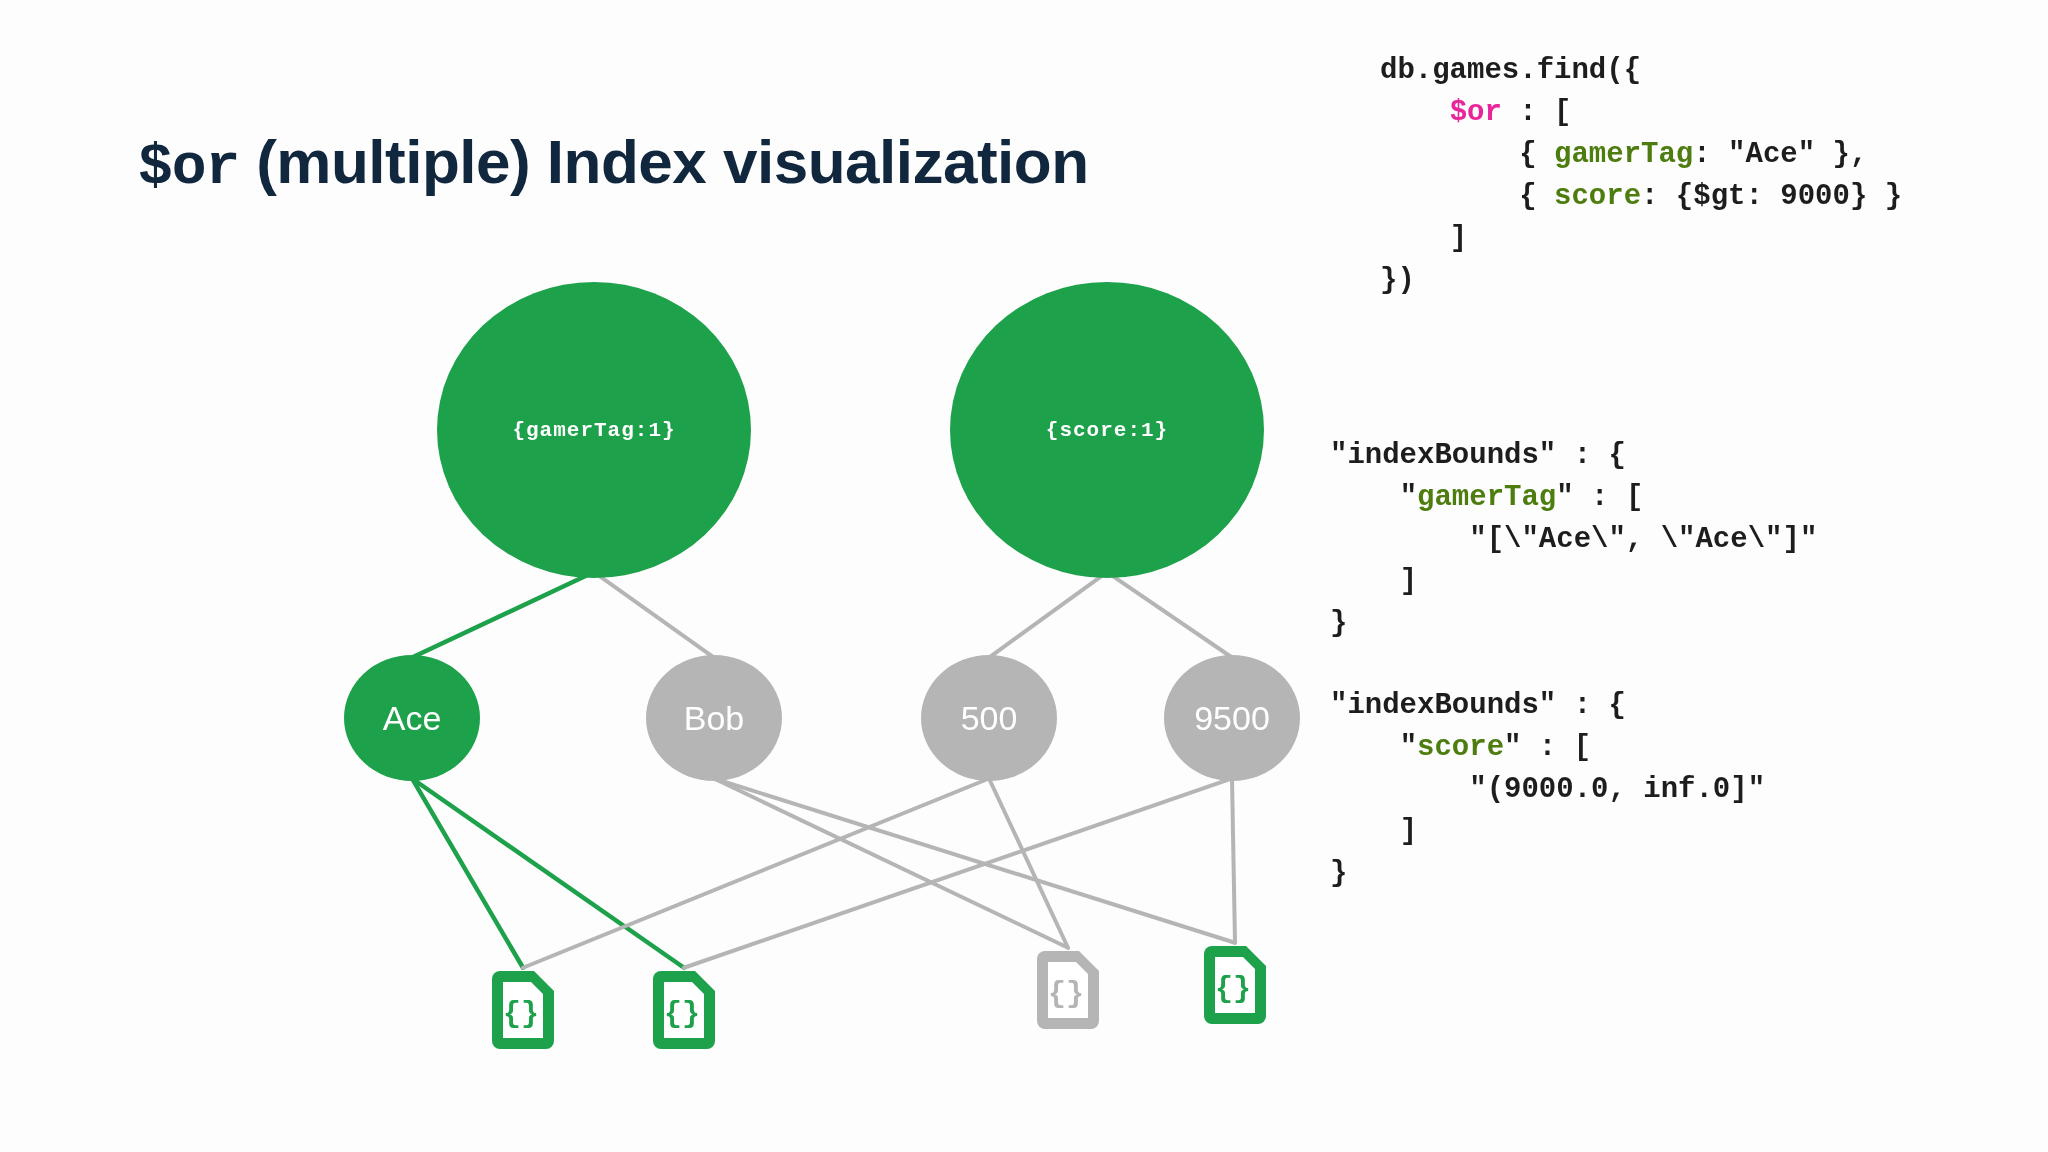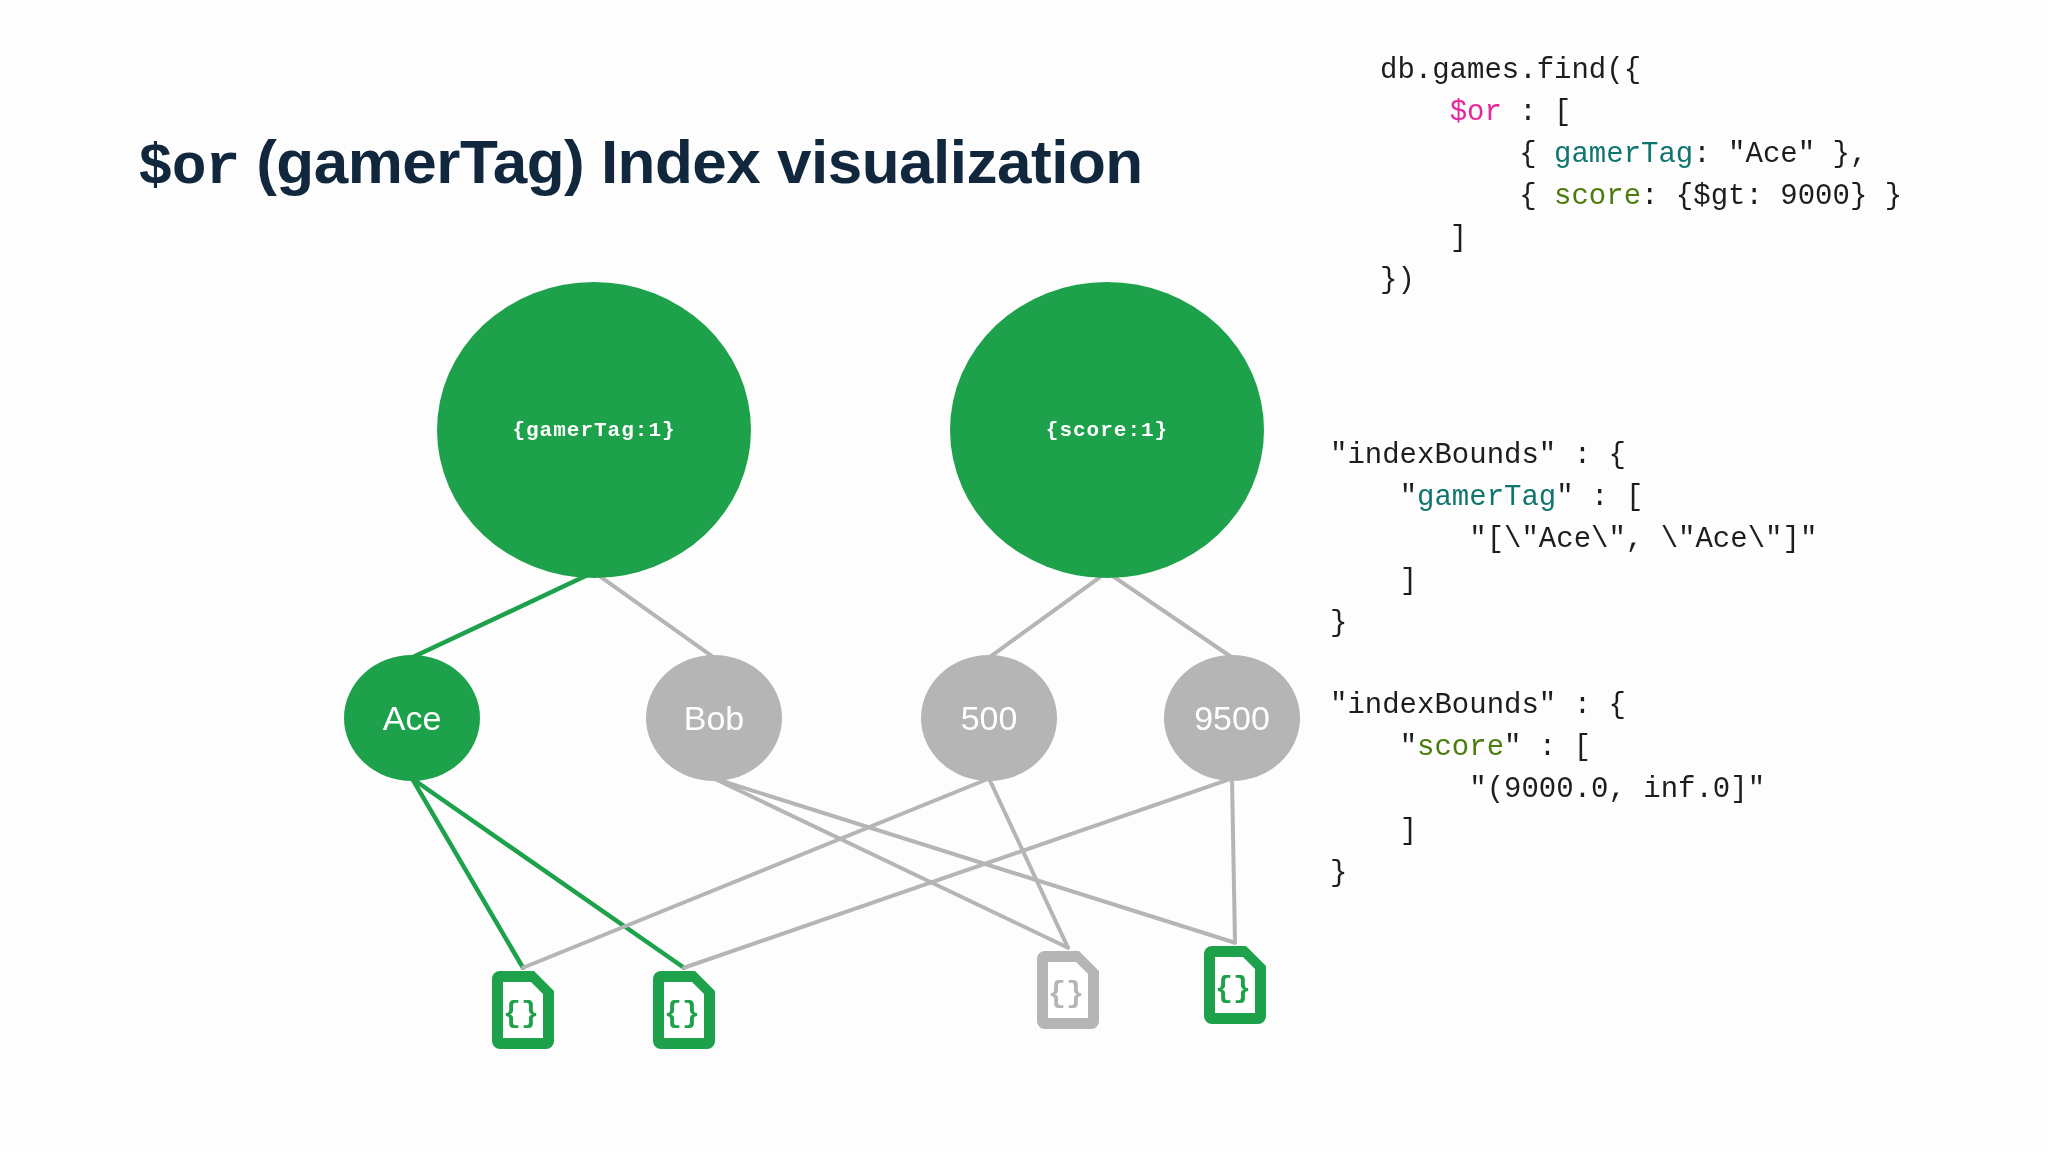--- a/index.html
+++ b/index.html
@@ -31,33 +31,33 @@
   #slide-title .mono-token {
     font-family: "Liberation Mono", "DejaVu Sans Mono", monospace;
     font-size: 58px;
     letter-spacing: -1px;
   }
 
   
   .code-panel {
     position: absolute;
     font-family: "Liberation Mono", "DejaVu Sans Mono", monospace;
-    font-weight: normal;
+    font-weight: bold;
     font-size: 29px;
     line-height: 42px;
     color: #1d1d1d;
     white-space: pre;
   }
   #query-panel  { left: 1380px; top: 50px; }
   #bounds-panel-1 { left: 1330px; top: 435px; }
   #bounds-panel-2 { left: 1330px; top: 685px; }
 
   .code-line { white-space: pre; }
   .tok-or    { color: #E8269A; }
-  .tok-field-green { color: #0f766e; }
+  .tok-field-green { color: #4d7c0f; }
   .tok-field-gold  { color: #4d7c0f; }
 
   
   #graph {
     position: absolute;
     left: 0;
     top: 0;
     width: 2048px;
     height: 1152px;
   }
@@ -73,21 +73,21 @@
     font-size: 21px;
     font-weight: bold;
     letter-spacing: 1px;
   }
   .key-node-label { font-size: 34px; }
 </style>
 </head>
 <body>
 
 <div id="slide-title">
-  <span class="mono-token">$or</span><span> (gamerTag) Index visualization</span>
+  <span class="mono-token">$or</span><span> (multiple) Index visualization</span>
 </div>
 
 <svg id="graph" viewBox="0 0 2048 1152" xmlns="http://www.w3.org/2000/svg">
   <g id="edge-layer">
       <line x1="594" y1="572.0799999999999" x2="412" y2="657.52" stroke="#1DA14B" stroke-width="4.5" stroke-linecap="round"></line>
       <line x1="594" y1="572.0799999999999" x2="714" y2="657.52" stroke="#B5B5B5" stroke-width="4" stroke-linecap="round"></line>
       <line x1="1107" y1="572.0799999999999" x2="989" y2="657.52" stroke="#B5B5B5" stroke-width="4" stroke-linecap="round"></line>
       <line x1="1107" y1="572.0799999999999" x2="1232" y2="657.52" stroke="#B5B5B5" stroke-width="4" stroke-linecap="round"></line>
       <line x1="412" y1="778.48" x2="523" y2="967.76" stroke="#1DA14B" stroke-width="4.5" stroke-linecap="round"></line>
       <line x1="412" y1="778.48" x2="684" y2="967.76" stroke="#1DA14B" stroke-width="4.5" stroke-linecap="round"></line>

